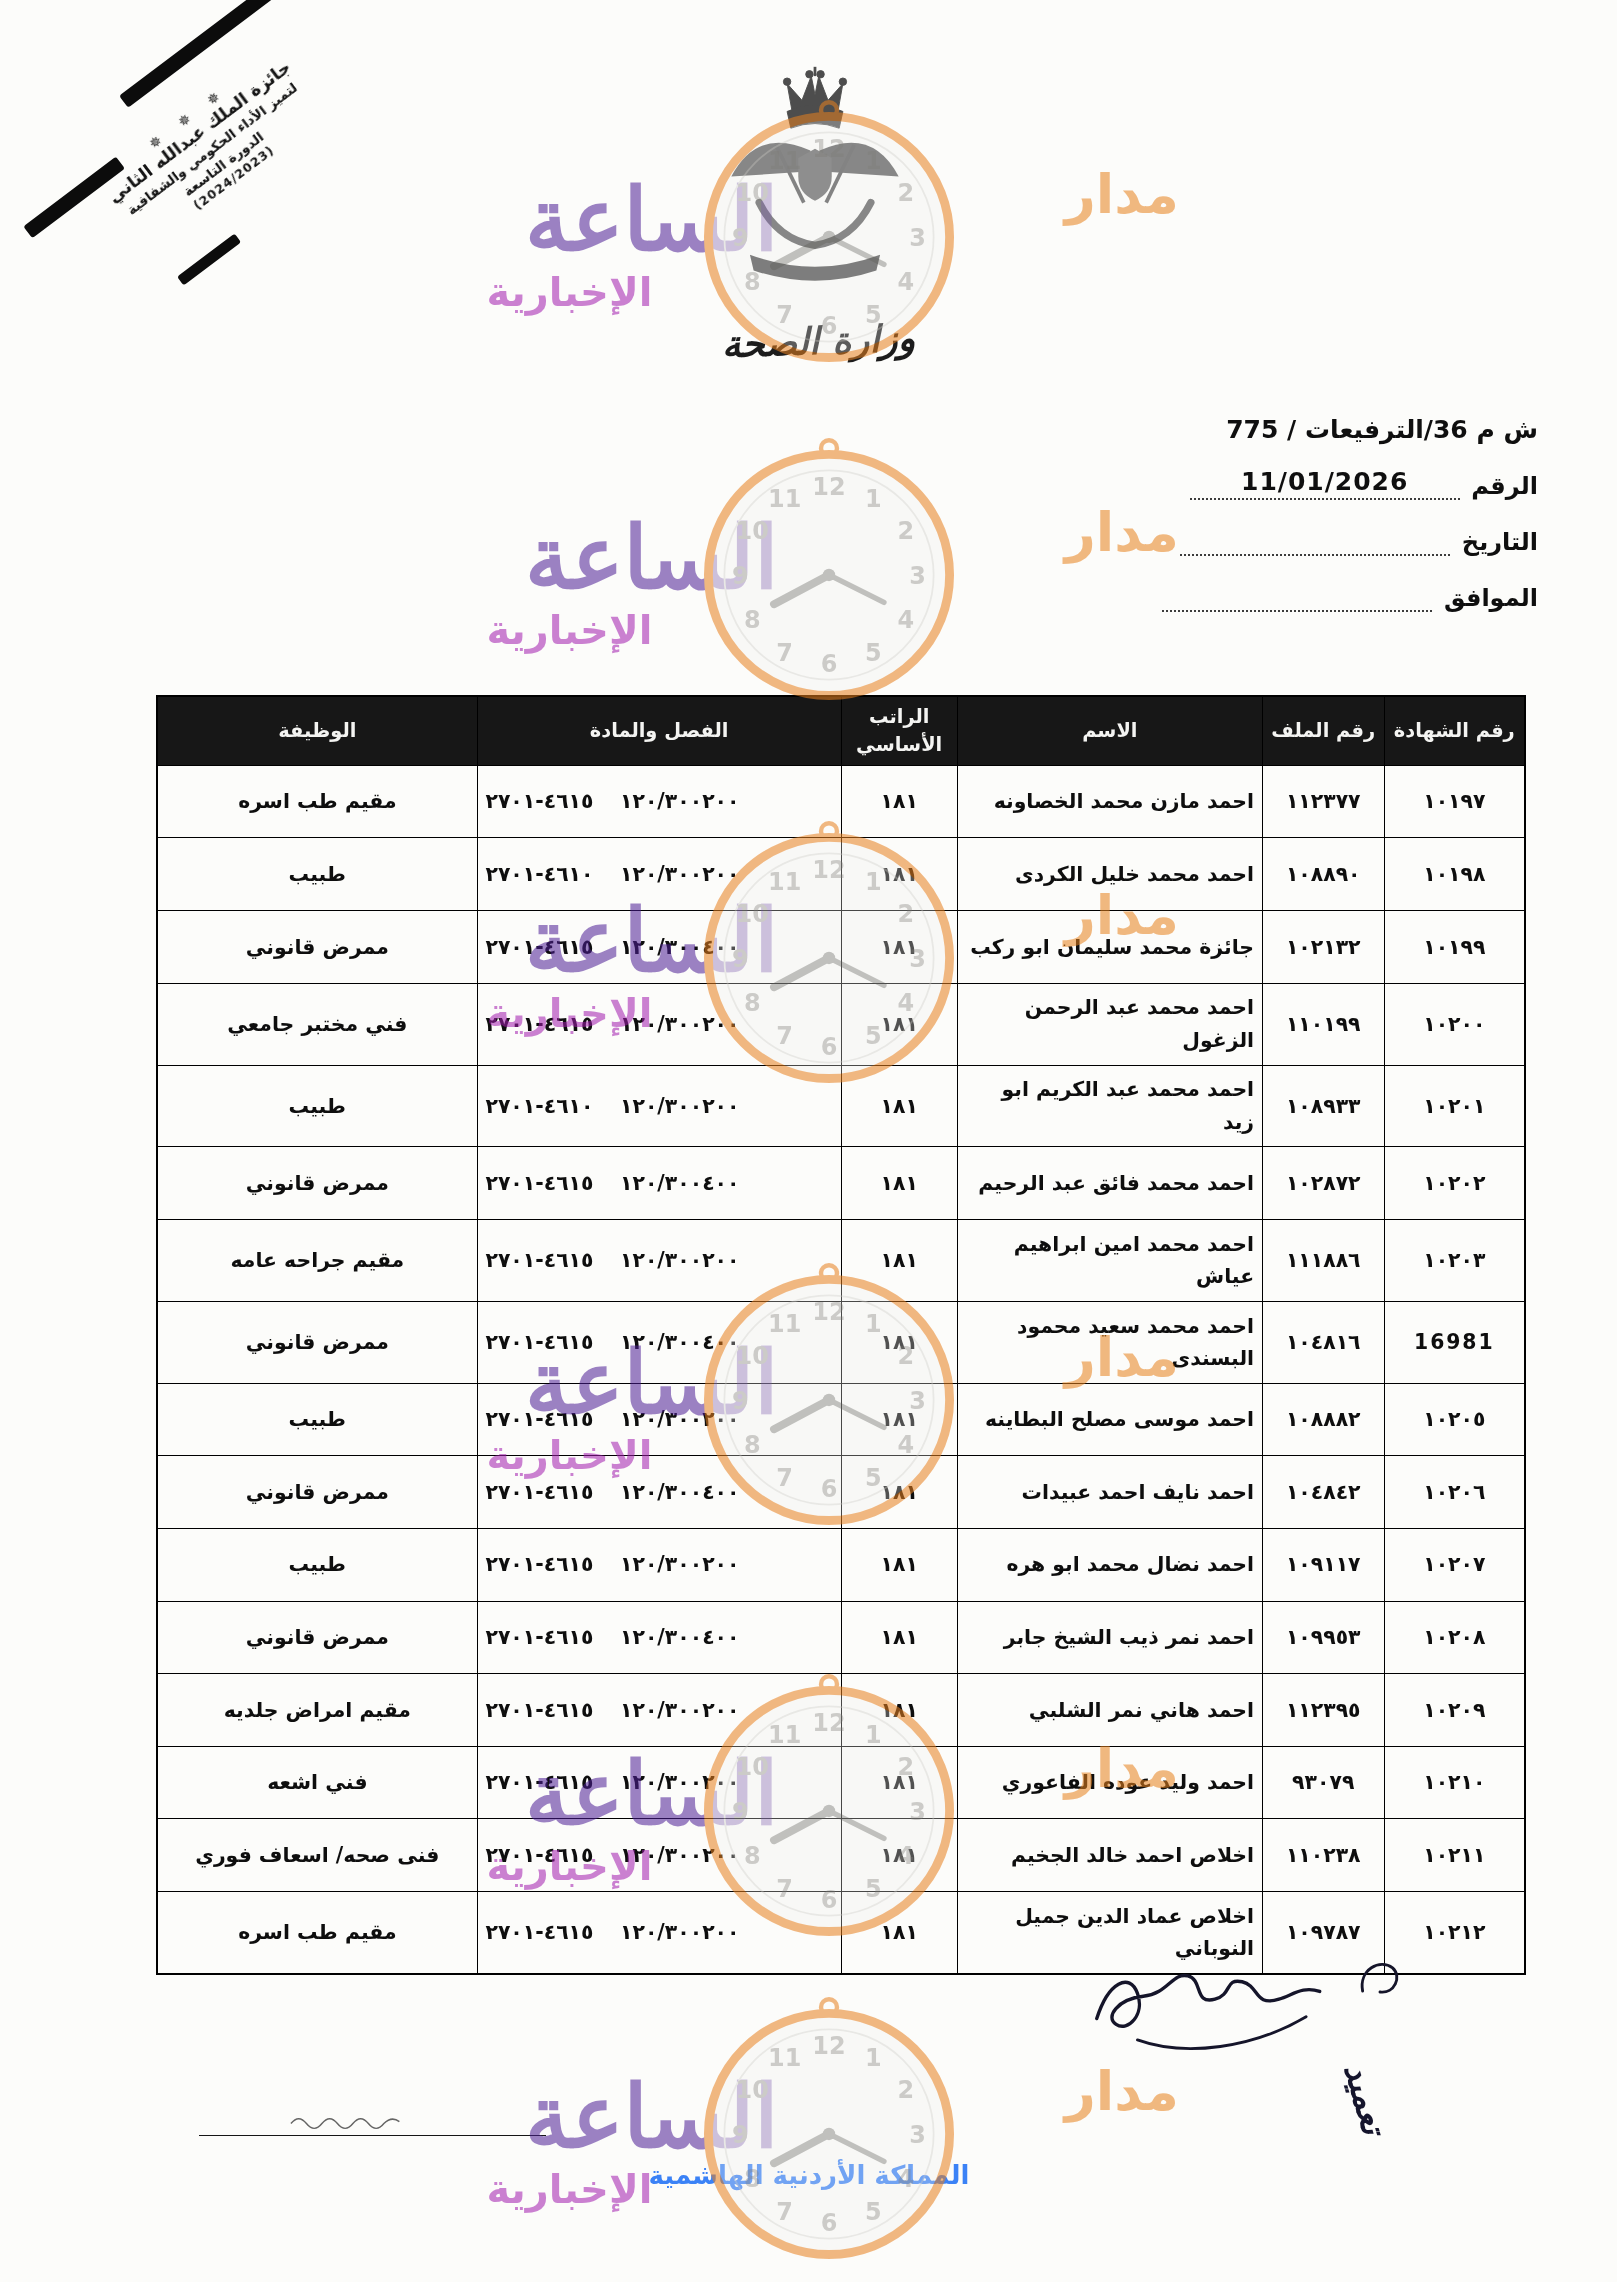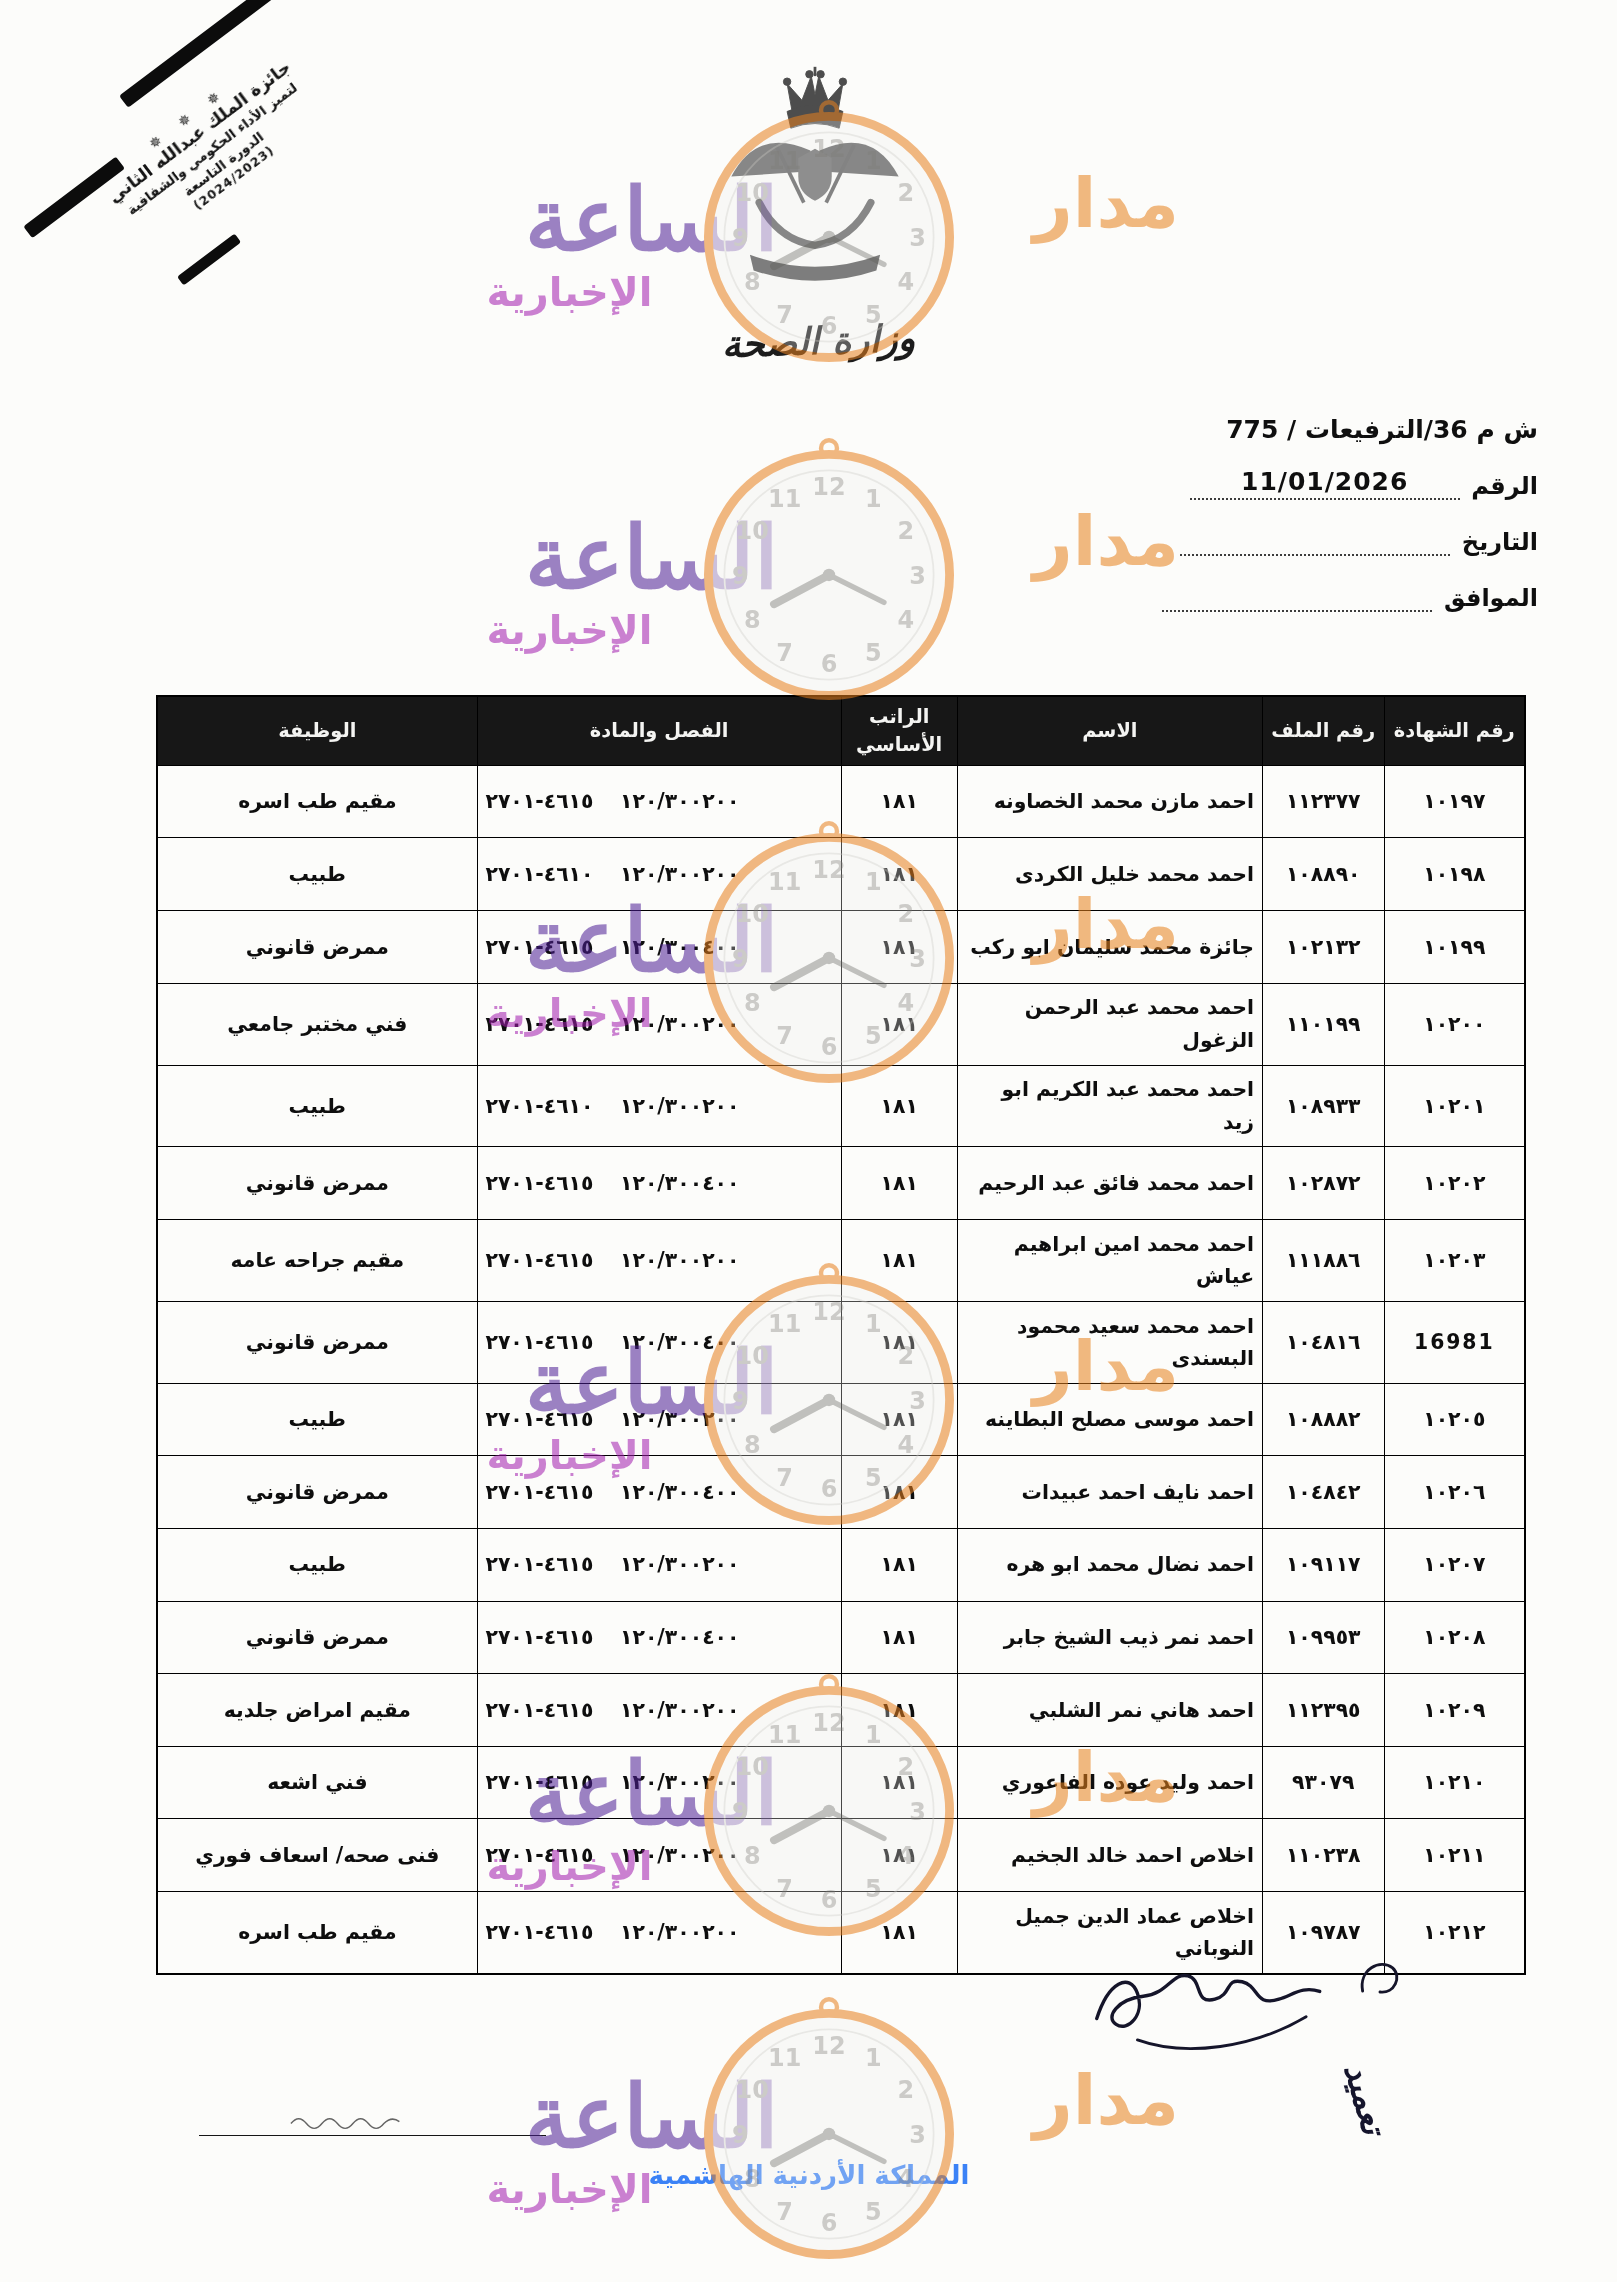--- a/index.html
+++ b/index.html
@@ -39,21 +39,21 @@
              border:1.9px solid #000;padding:5.8px 3.9px;line-height:1.45;}
   .roster td{border:1.9px solid #000;font-weight:bold;font-size:20.4px;color:#0e0e0e;
              padding:7.8px 7.8px;line-height:1.6;height:56px;}
   .c-cert,.c-file,.c-salary{text-align:center;direction:ltr;letter-spacing:1.9px;}
   .c-chapter{text-align:left;direction:ltr;letter-spacing:1.9px;word-spacing:19.4px;}
   .c-name{text-align:right;padding-right:13.6px;font-size:21.3px;}
   .c-job{text-align:center;}
 
   
   .wm{position:absolute;left:500px;width:679px;height:291px;z-index:8;opacity:.55;pointer-events:none;}
-  .wm-madar{position:absolute;right:0;top:74px;font-size:69px;font-weight:bold;color:#e8821c;}
+  .wm-madar{position:absolute;right:0;top:74px;font-size:54px;font-weight:bold;color:#e8821c;}
   .wm-clockbox{position:absolute;left:196px;top:1.9px;width:266px;height:283px;}
   .wm-saa{position:absolute;left:25px;top:80px;font-size:87px;font-weight:bold;color:#4c1d95;font-family:Liberation Serif, serif;}
   .wm-news{position:absolute;left:-13.6px;top:180px;font-size:40px;font-weight:bold;color:#a21caf;}
 
   
   .sig-main{position:absolute;left:1079px;top:1943px;z-index:4;}
   .sig-mark{position:absolute;left:1351px;top:1952px;z-index:4;}
   .sig-note{position:absolute;left:1374px;top:2059px;z-index:4;font-size:33px;font-weight:bold;
             font-style:italic;color:#15152c;transform:rotate(74deg);transform-origin:0 0;white-space:nowrap;}
   .sig-line{position:absolute;left:199px;top:2135px;width:347px;border-top:1.9px solid #161616;z-index:4;}

